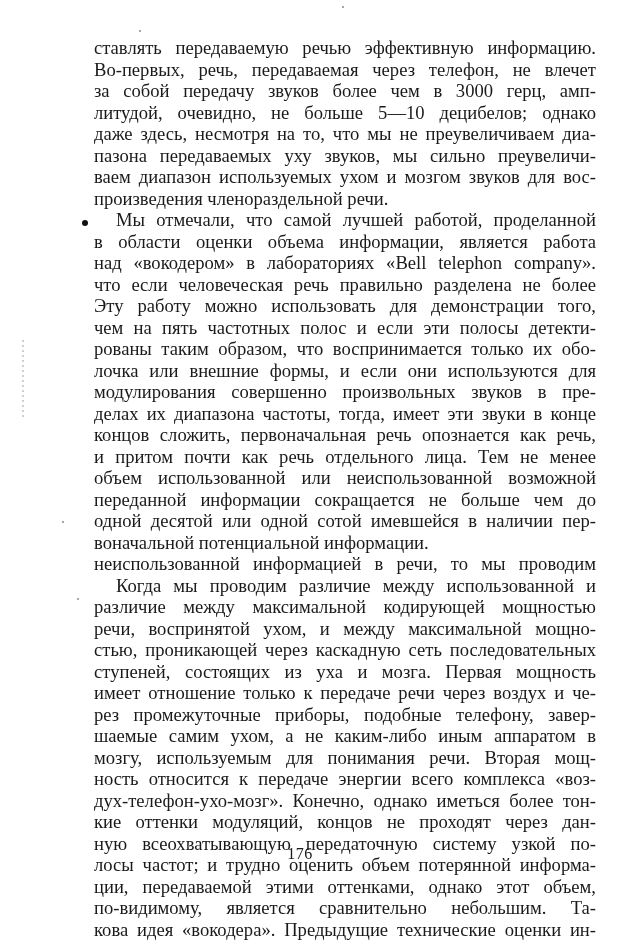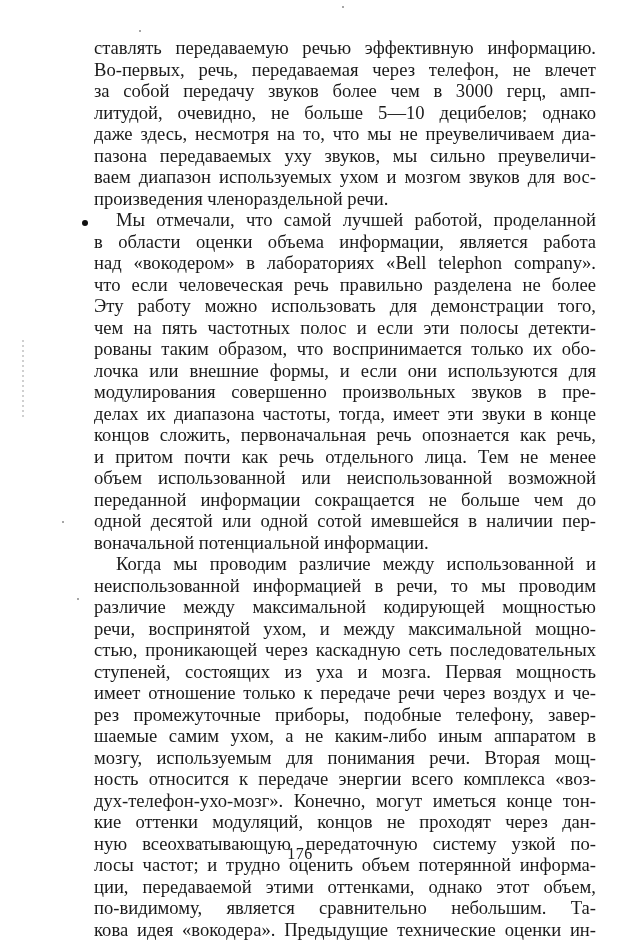--- a/index.html
+++ b/index.html
@@ -92,32 +92,32 @@
         <span class="line">модулирования совершенно произвольных звуков в пре-</span>
         <span class="line">делах их диапазона частоты, тогда, имеет эти звуки в конце</span>
         <span class="line">концов сложить, первоначальная речь опознается как речь,</span>
         <span class="line">и притом почти как речь отдельного лица. Тем не менее</span>
         <span class="line">объем использованной или неиспользованной возможной</span>
         <span class="line">переданной информации сокращается не больше чем до</span>
         <span class="line">одной десятой или одной сотой имевшейся в наличии пер-</span>
         <span class="line last">воначальной потенциальной информации.</span>
       </div>
       <div>
+        <span class="line">неиспользованной информацией в речи, то мы проводим</span>
         <span class="line indent">Когда мы проводим различие между использованной и</span>
-        <span class="line">неиспользованной информацией в речи, то мы проводим</span>
         <span class="line">различие между максимальной кодирующей мощностью</span>
         <span class="line">речи, воспринятой ухом, и между максимальной мощно-</span>
         <span class="line">стью, проникающей через каскадную сеть последовательных</span>
         <span class="line">ступеней, состоящих из уха и мозга. Первая мощность</span>
         <span class="line">имеет отношение только к передаче речи через воздух и че-</span>
         <span class="line">рез промежуточные приборы, подобные телефону, завер-</span>
         <span class="line">шаемые самим ухом, а не каким-либо иным аппаратом в</span>
         <span class="line">мозгу, используемым для понимания речи. Вторая мощ-</span>
         <span class="line">ность относится к передаче энергии всего комплекса «воз-</span>
-        <span class="line">дух-телефон-ухо-мозг». Конечно, могут иметься конце тон-</span>
+        <span class="line">дух-телефон-ухо-мозг». Конечно, однако иметься более тон-</span>
         <span class="line">кие оттенки модуляций, концов не проходят через дан-</span>
         <span class="line">ную всеохватывающую передаточную систему узкой по-</span>
         <span class="line">лосы частот; и трудно оценить объем потерянной информа-</span>
         <span class="line">ции, передаваемой этими оттенками, однако этот объем,</span>
         <span class="line">по-видимому, является сравнительно небольшим. Та-</span>
         <span class="line">кова идея «вокодера». Предыдущие технические оценки ин-</span>
         <span class="line">формации были неполны, так как они игнорировали конеч-</span>
       </div>
     </div>
 

